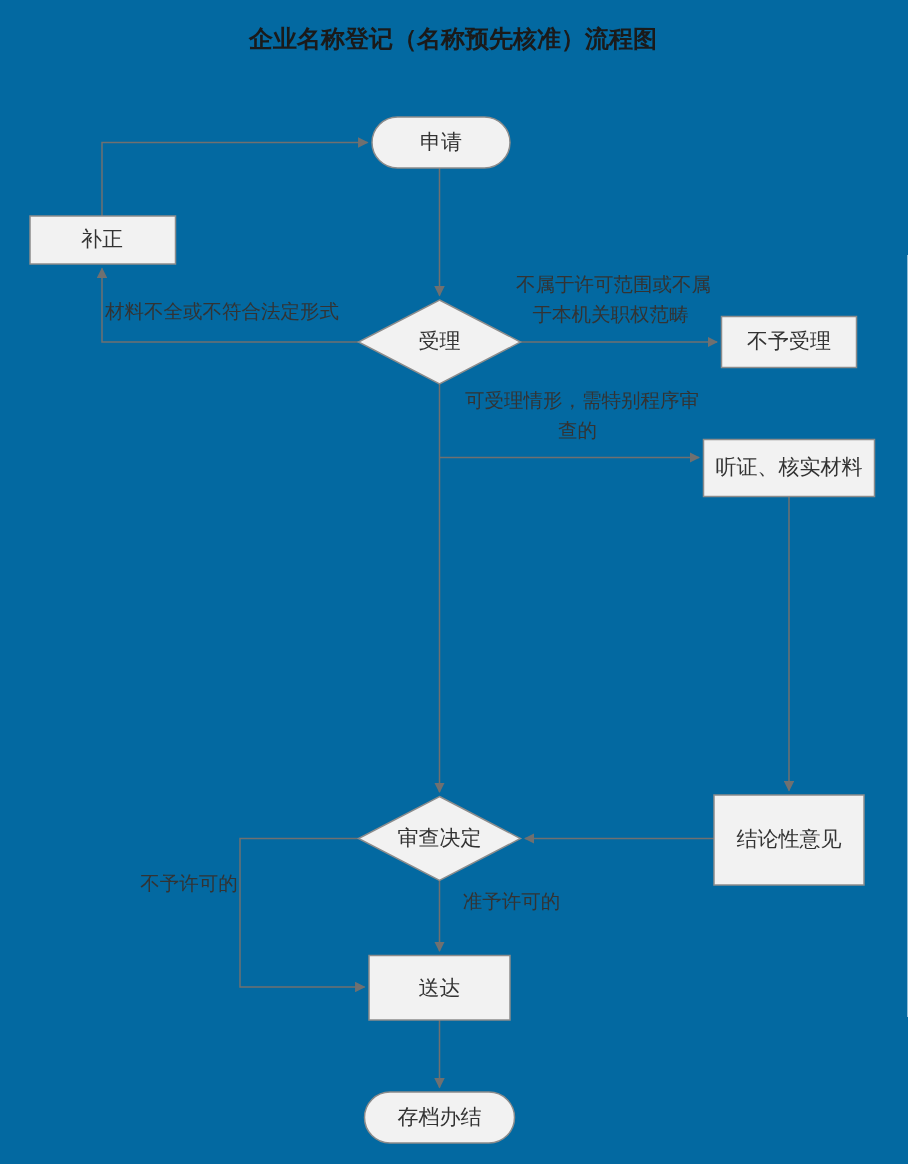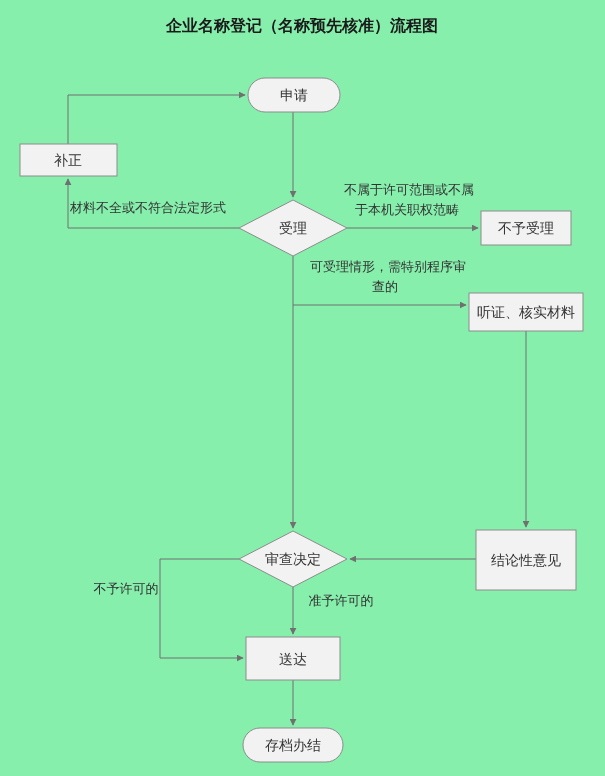--- a/index.html
+++ b/index.html
@@ -5,21 +5,21 @@
   html, body {
     margin: 0;
     padding: 0;
     background: #ffffff;
     font-family: "DejaVu Sans", "Liberation Sans", sans-serif;
   }
   .canvas {
     position: relative;
     width: 605px;
     height: 776px;
-    background: #86efac;
+    background: #0369a1;
     overflow: hidden;
   }
   svg {
     display: block;
   }
   .title-text {
     font-size: 16px;
     font-weight: bold;
     fill: #1a1a1a;
     text-anchor: middle;

